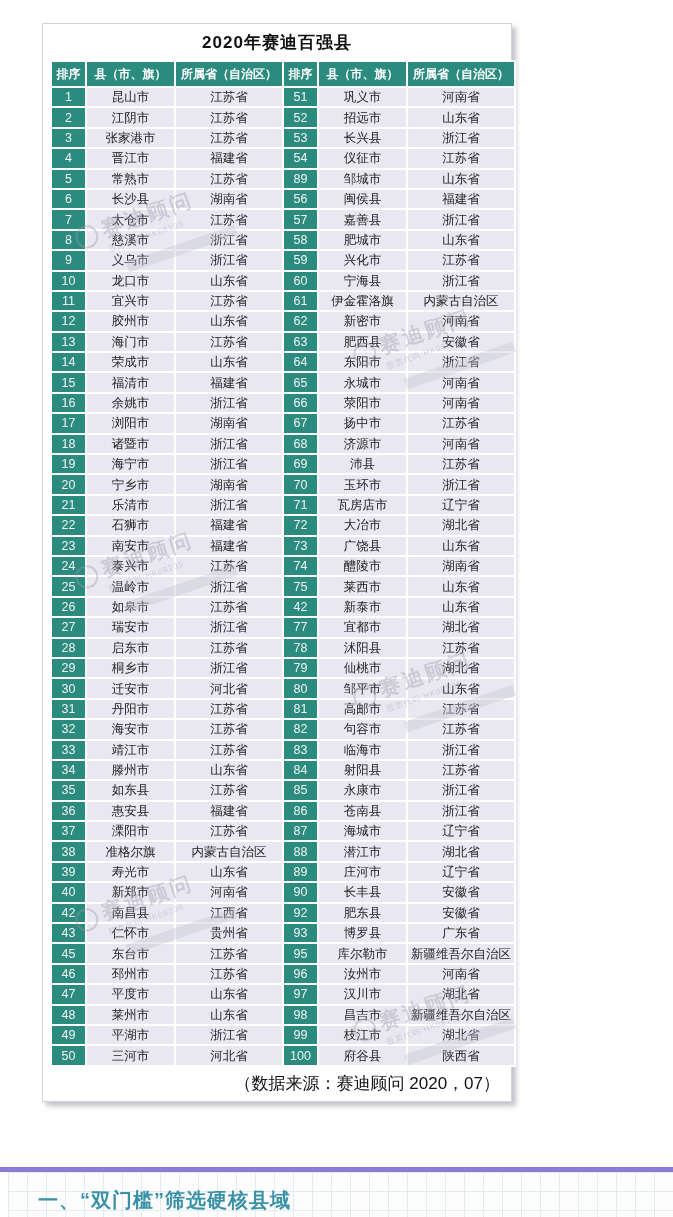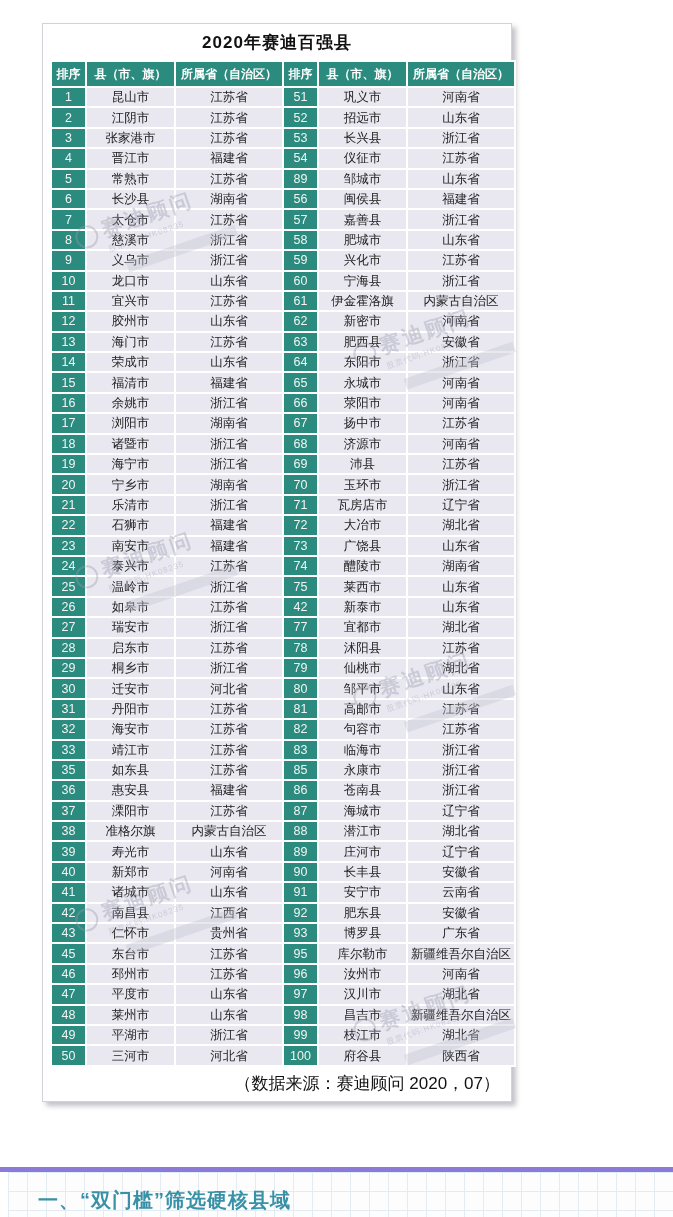--- a/index.html
+++ b/index.html
@@ -319,20 +319,28 @@
         </tr>
         <tr>
           <td class="cell-rank">33</td>
           <td class="cell-data">靖江市</td>
           <td class="cell-data">江苏省</td>
           <td class="cell-rank">83</td>
           <td class="cell-data">临海市</td>
           <td class="cell-data">浙江省</td>
         </tr>
         <tr>
+          <td class="cell-rank">34</td>
+          <td class="cell-data">滕州市</td>
+          <td class="cell-data">山东省</td>
+          <td class="cell-rank">84</td>
+          <td class="cell-data">射阳县</td>
+          <td class="cell-data">江苏省</td>
+        </tr>
+        <tr>
           <td class="cell-rank">35</td>
           <td class="cell-data">如东县</td>
           <td class="cell-data">江苏省</td>
           <td class="cell-rank">85</td>
           <td class="cell-data">永康市</td>
           <td class="cell-data">浙江省</td>
         </tr>
         <tr>
           <td class="cell-rank">36</td>
           <td class="cell-data">惠安县</td>
@@ -365,28 +373,20 @@
           <td class="cell-data">庄河市</td>
           <td class="cell-data">辽宁省</td>
         </tr>
         <tr>
           <td class="cell-rank">40</td>
           <td class="cell-data">新郑市</td>
           <td class="cell-data">河南省</td>
           <td class="cell-rank">90</td>
           <td class="cell-data">长丰县</td>
           <td class="cell-data">安徽省</td>
-        </tr>
-        <tr>
-          <td class="cell-rank">41</td>
-          <td class="cell-data">诸城市</td>
-          <td class="cell-data">山东省</td>
-          <td class="cell-rank">91</td>
-          <td class="cell-data">安宁市</td>
-          <td class="cell-data">云南省</td>
         </tr>
         <tr>
           <td class="cell-rank">42</td>
           <td class="cell-data">南昌县</td>
           <td class="cell-data">江西省</td>
           <td class="cell-rank">92</td>
           <td class="cell-data">肥东县</td>
           <td class="cell-data">安徽省</td>
         </tr>
         <tr>

